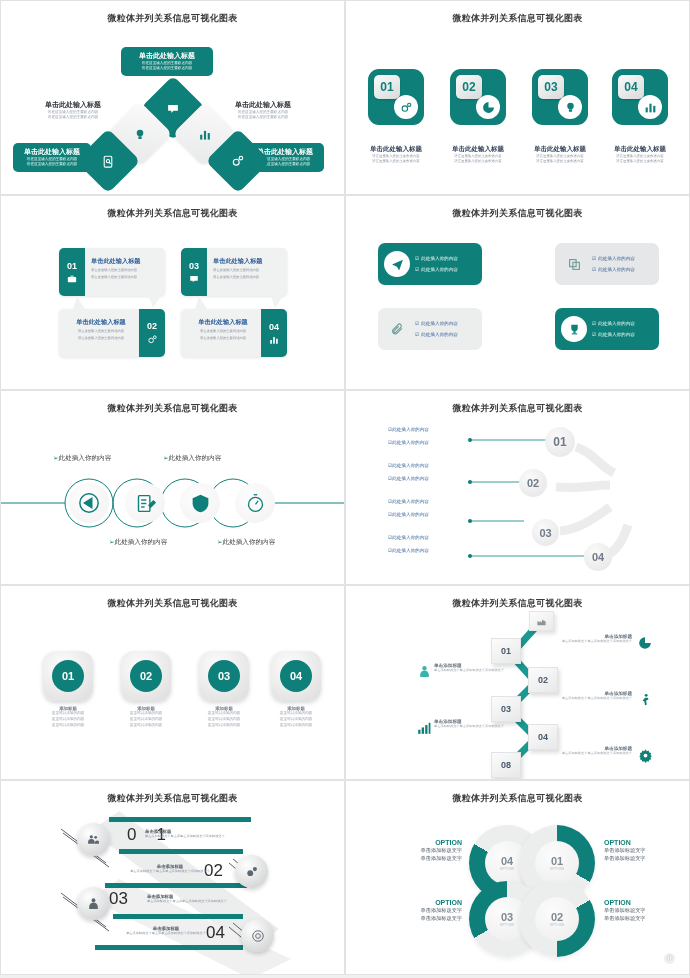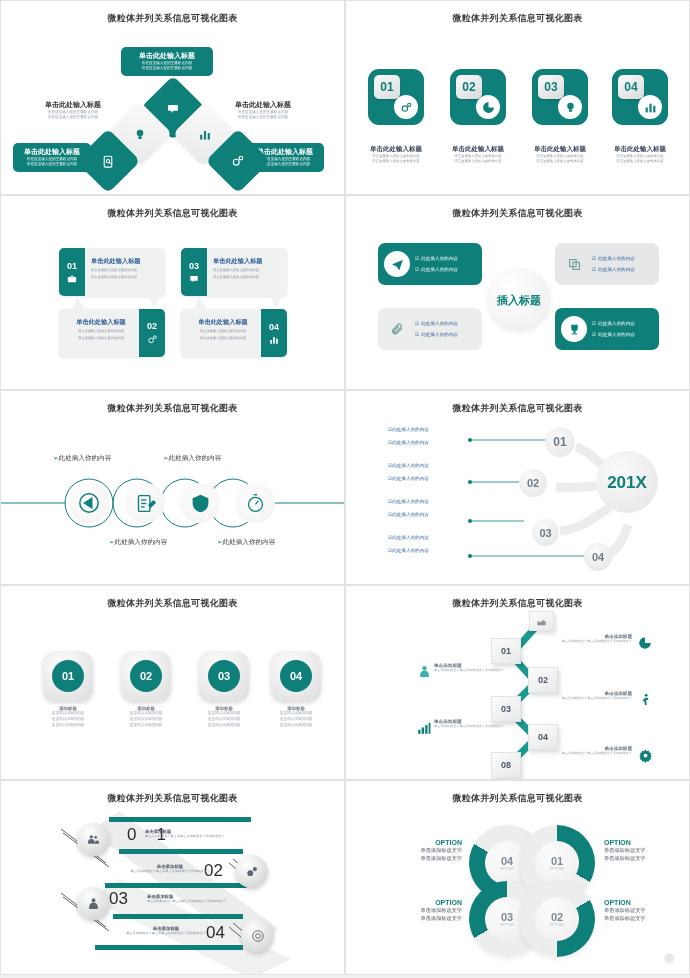--- a/index.html
+++ b/index.html
@@ -383,21 +383,20 @@
             <span>☑</span>
             <span>此处插入你的内容</span>
           </div>
         <div class="ln" style="color:#fff;">
             <span>☑</span>
             <span>此处插入你的内容</span>
           </div>
       </div>
     </div>
 
-    <div class="s4-center">插入标题</div>
   </div>
 
   <div class="slide">
     <div class="slide-title">微粒体并列关系信息可视化图表</div>
 
     <svg width="345" height="195" style="position:absolute;left:0;top:0;">
       <path d="M0 112 H64 A24 24 0 0 1 112 112 A24 24 0 0 0 160 112 A24 24 0 0 1 208 112 A24 24 0 0 0 256 112 H345" fill="none" stroke="#0e8079" stroke-width="1" stroke-dasharray="0"></path>
       <path d="M64 112 A24 24 0 0 0 112 112" fill="none" stroke="#0e8079" stroke-width="1"></path>
       <path d="M112 112 A24 24 0 0 1 160 112" fill="none" stroke="#0e8079" stroke-width="1"></path>
       <path d="M160 112 A24 24 0 0 0 208 112" fill="none" stroke="#0e8079" stroke-width="1"></path>
@@ -494,23 +493,20 @@
     </div>
     <div class="s6-bub" style="left:173px; top:78px; width:28px; height:28px; font-size:11px;">
       <span>02</span>
     </div>
     <div class="s6-bub" style="left:186px; top:128px; width:27px; height:27px; font-size:11px;">
       <span>03</span>
     </div>
     <div class="s6-bub" style="left:238px; top:152px; width:28px; height:28px; font-size:11px;">
       <span>04</span>
     </div>
-    <div class="s6-bub" style="left:250px; top:60px; width:62px; height:62px; font-size:17px; color:#0e8079; line-height:1; text-align:center;">
-      <span style="display:inline-block;width:42px;">201X</span>
-    </div>
   </div>
 
   <div class="slide">
     <div class="slide-title">微粒体并列关系信息可视化图表</div>
 
     <div class="s7-knob" style="left:42px; top:65px;">
       <div class="s7-inner">01</div>
     </div>
     <div class="s7-cap" style="left:30px; top:120px;">
       <div class="h">添加标题</div>

